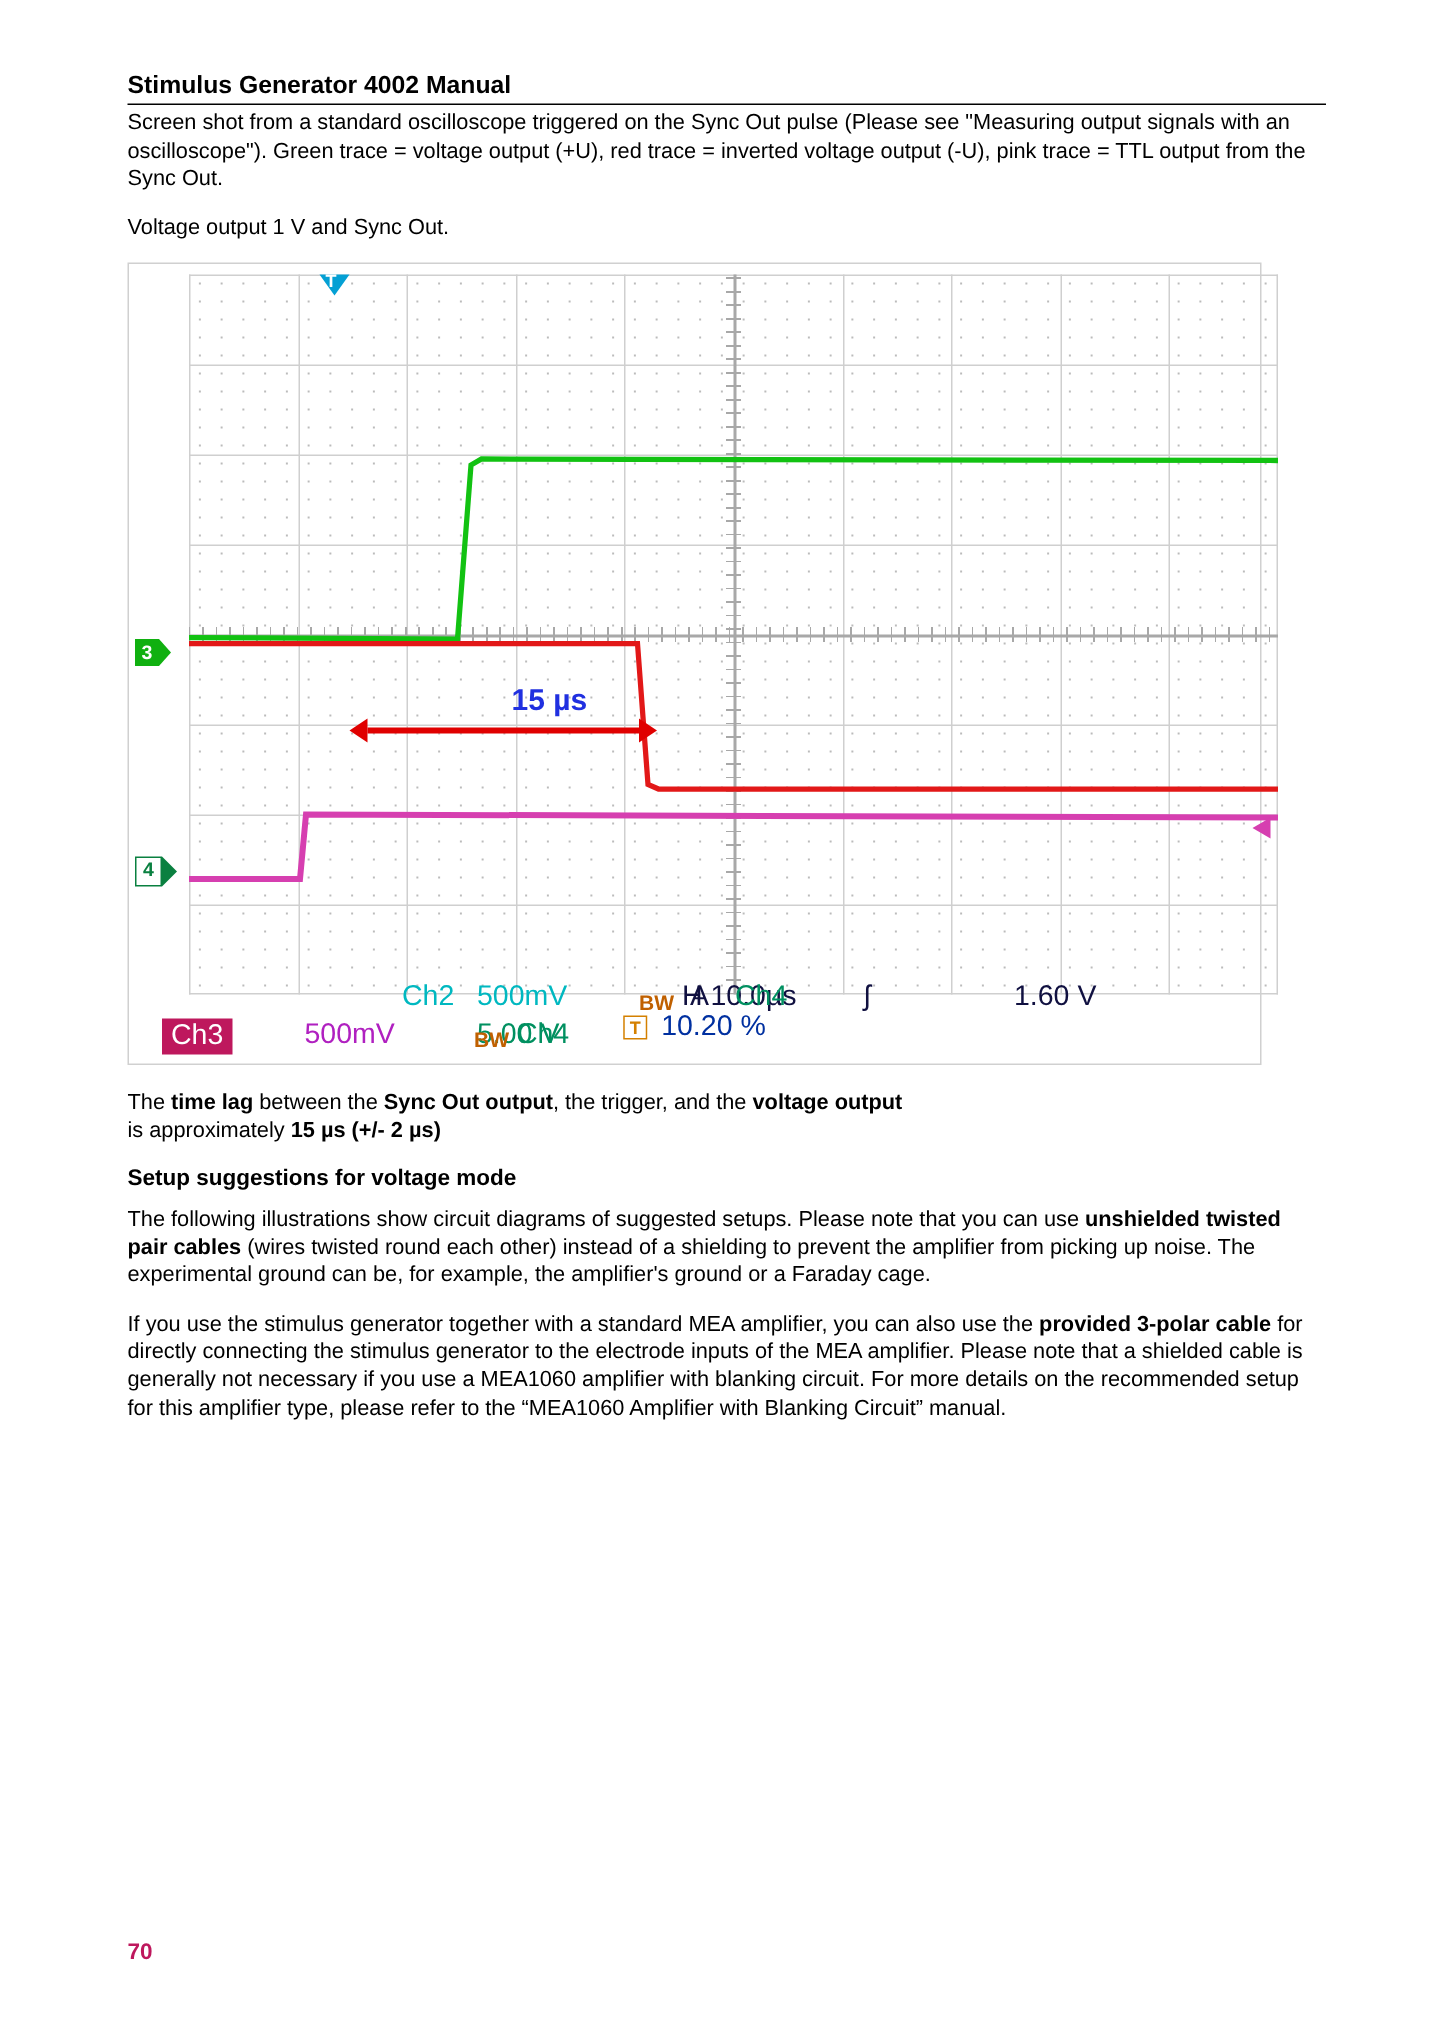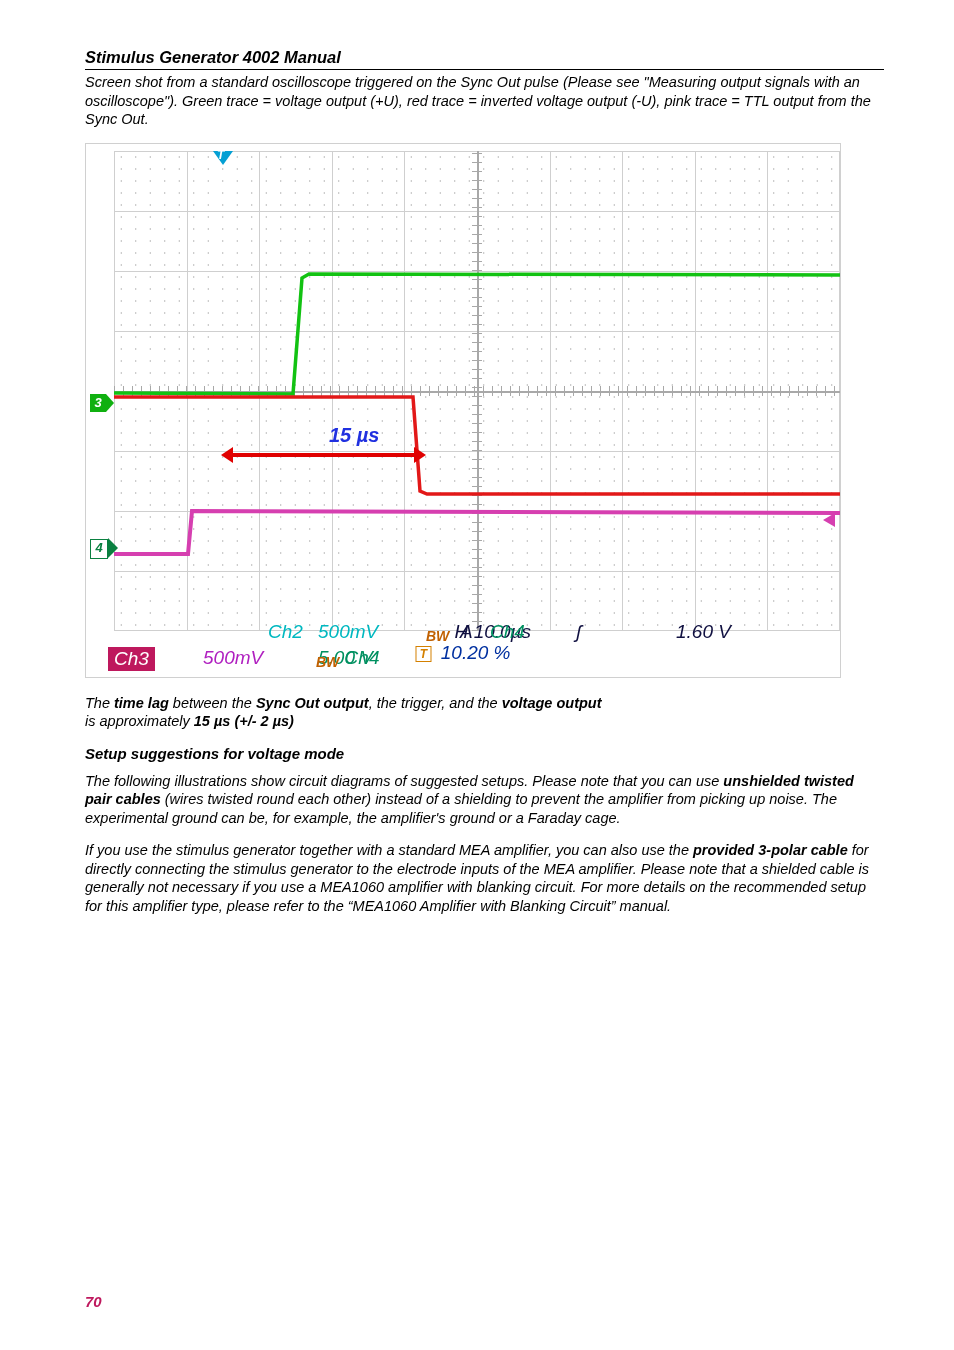--- a/index.html
+++ b/index.html
@@ -9,21 +9,20 @@
     width: 954px;
   }
   .page {
     width: 954px;
     height: 1350px;
     box-sizing: border-box;
     padding: 48px 70px 30px 85px;
     font-family: Verdana, sans-serif;
     color: #000;
     position: relative;
-    font-style: italic;
   }
   .doc-title {
     font-weight: bold;
     font-size: 16.5px;
     padding-bottom: 2px;
     border-bottom: 1px solid #000;
     margin-bottom: 3px;
   }
   p {
     margin: 0 0 14px 0;
@@ -40,21 +39,21 @@
   
   .scope {
     width: 754px;
     height: 533px;
     border: 1px solid #d0d0d0;
     position: relative;
     margin: 6px 0 16px 0;
   }
   .plot {
     position: absolute;
-    left: 28px;
+    left: 40px;
     top: 7px;
     width: 726px;
     height: 480px;
   }
   .dotgrid {
     position: absolute;
     top: 0; left: 0;
     width: 100%; height: 100%;
     background-image:
       radial-gradient(circle, #bbb 0.6px, transparent 0.6px);
@@ -159,20 +158,21 @@
   }
 </style>
 </head>
 <body>
 
 <div class="page">
   <div class="doc-title">Stimulus Generator 4002 Manual</div>
 
   <p>Screen shot from a standard oscilloscope triggered on the Sync Out pulse (Please see "Measuring output signals with an oscilloscope"). Green trace = voltage output (+U), red trace = inverted voltage output (-U), pink trace = TTL output from the Sync Out.</p>
 
+  <p>Voltage output 1 V and Sync Out.</p>
 
   <div class="scope">
     <div class="plot">
       <div class="dotgrid"></div>
 
       <div class="hline" style="top:0"></div>
         <div class="hline" style="top:12.5%"></div>
       <div class="hline" style="top:25%"></div>
         <div class="hline" style="top:37.5%"></div>
       <div class="hline" style="top:62.5%"></div>

